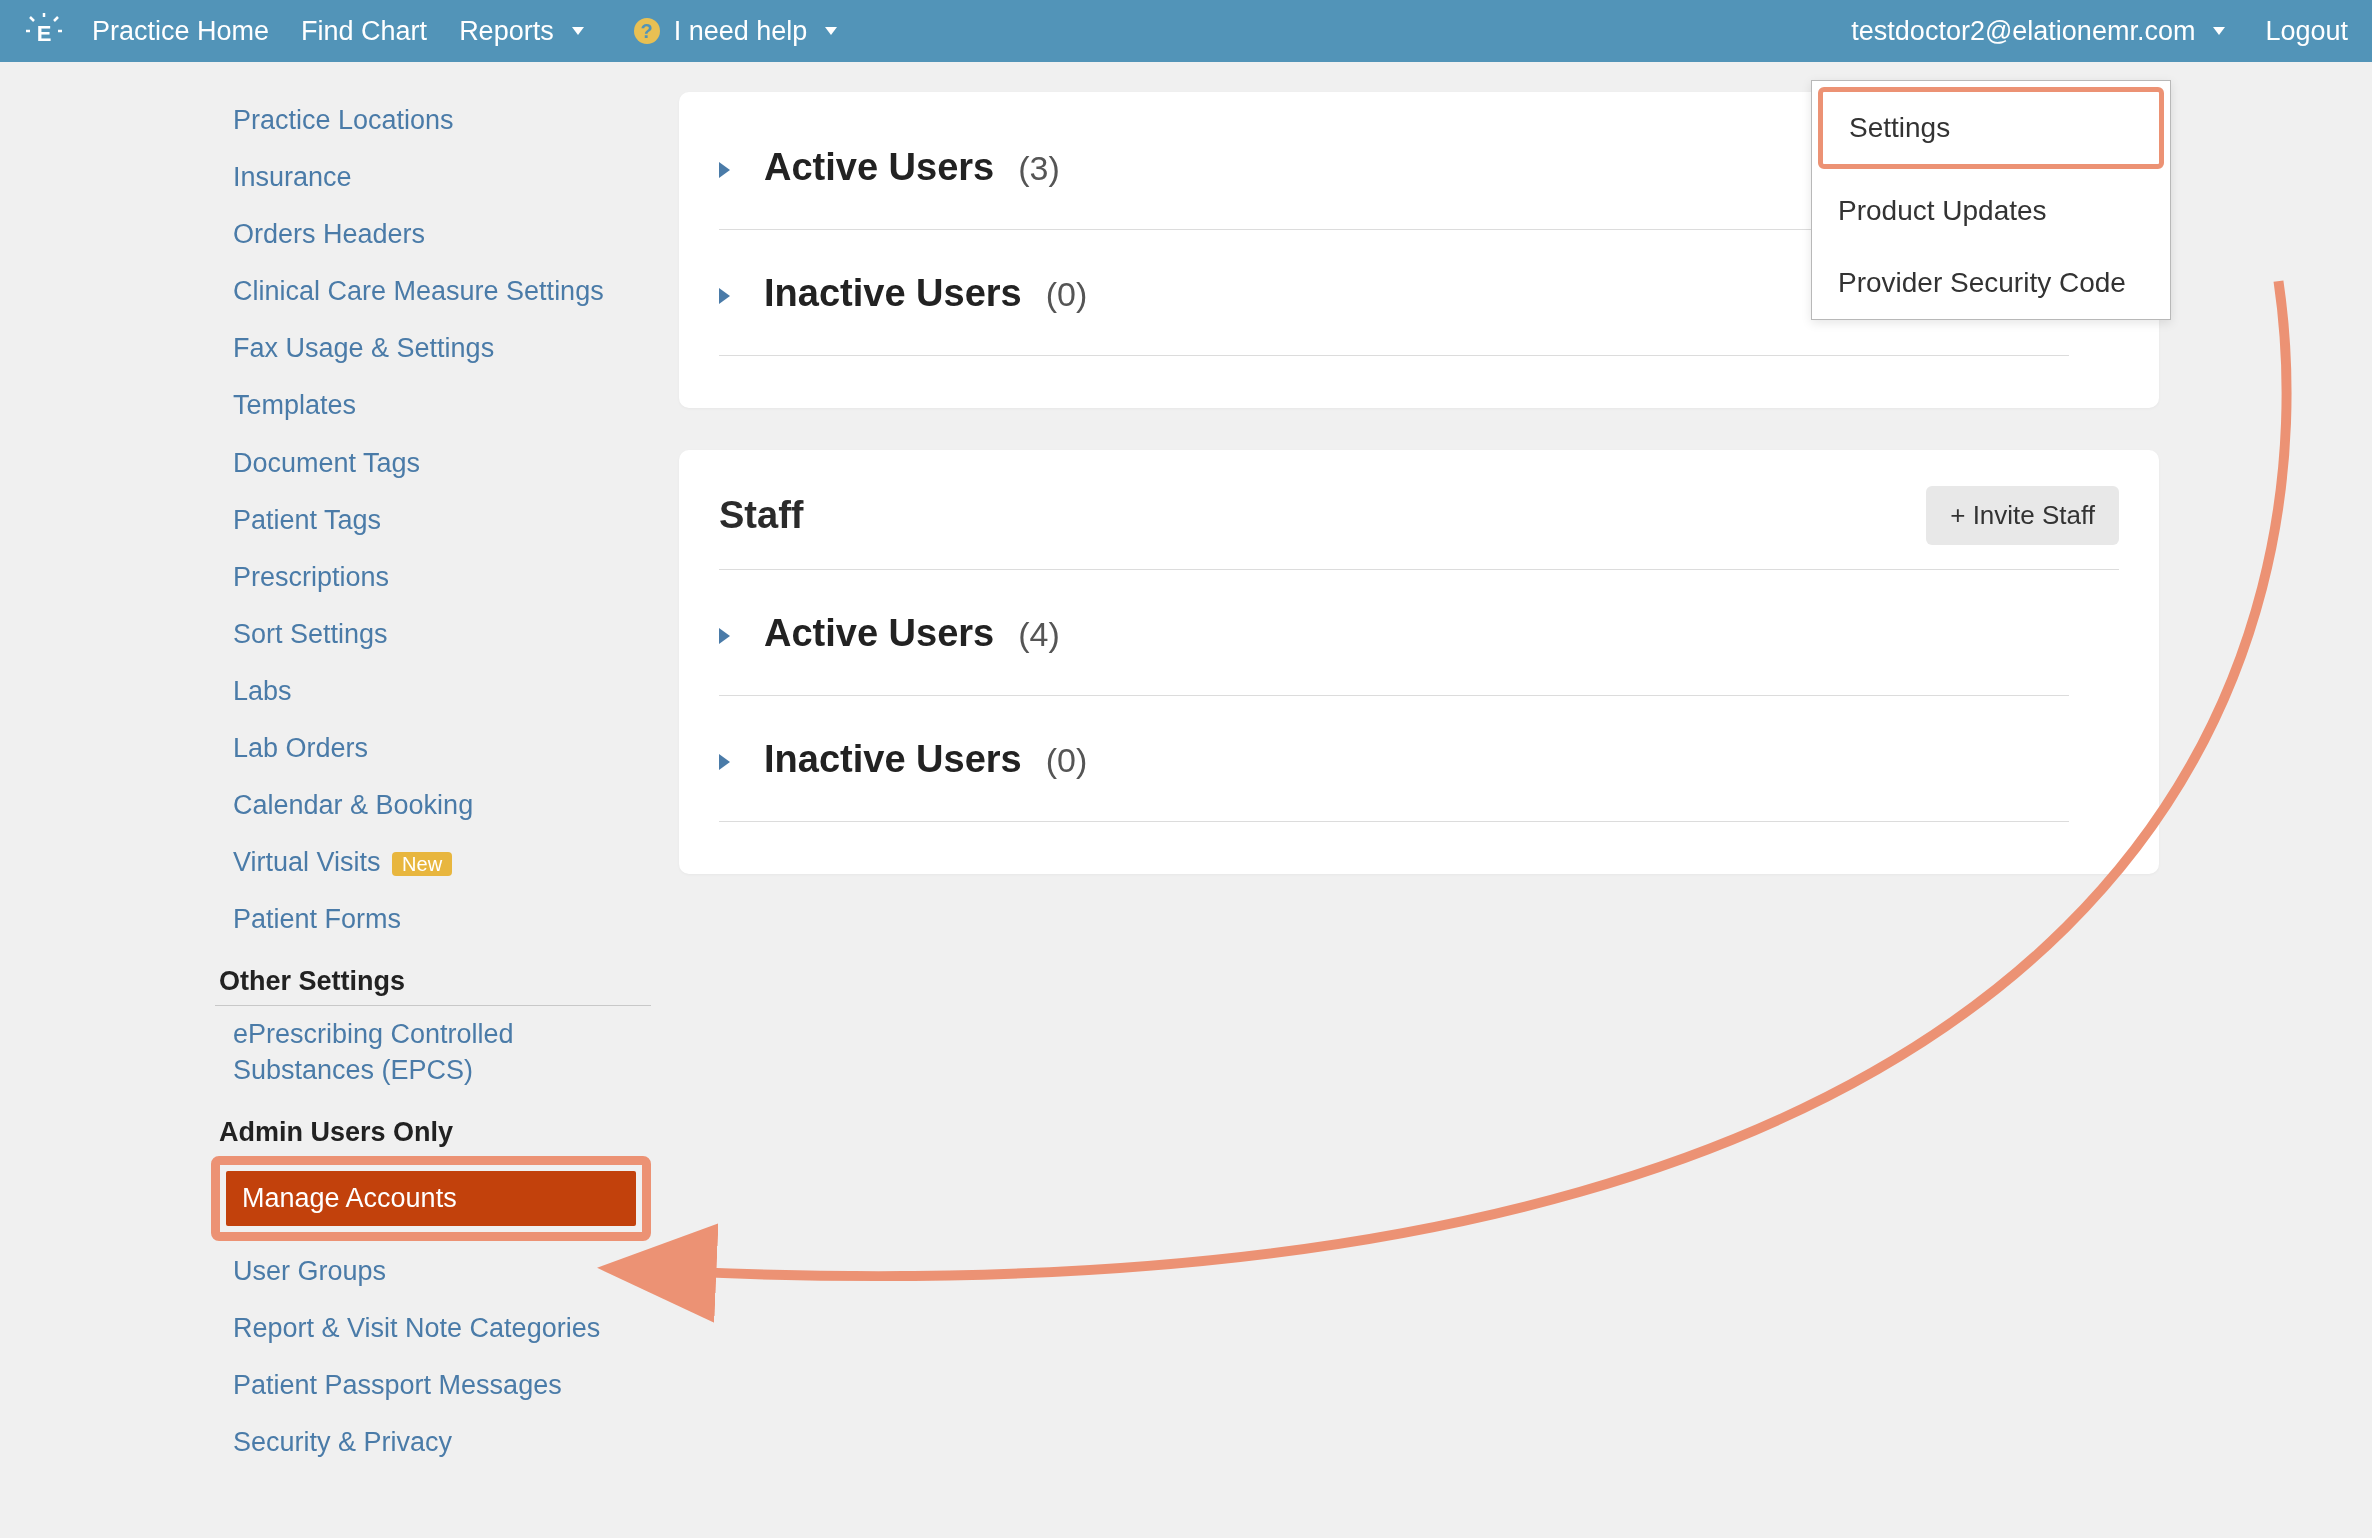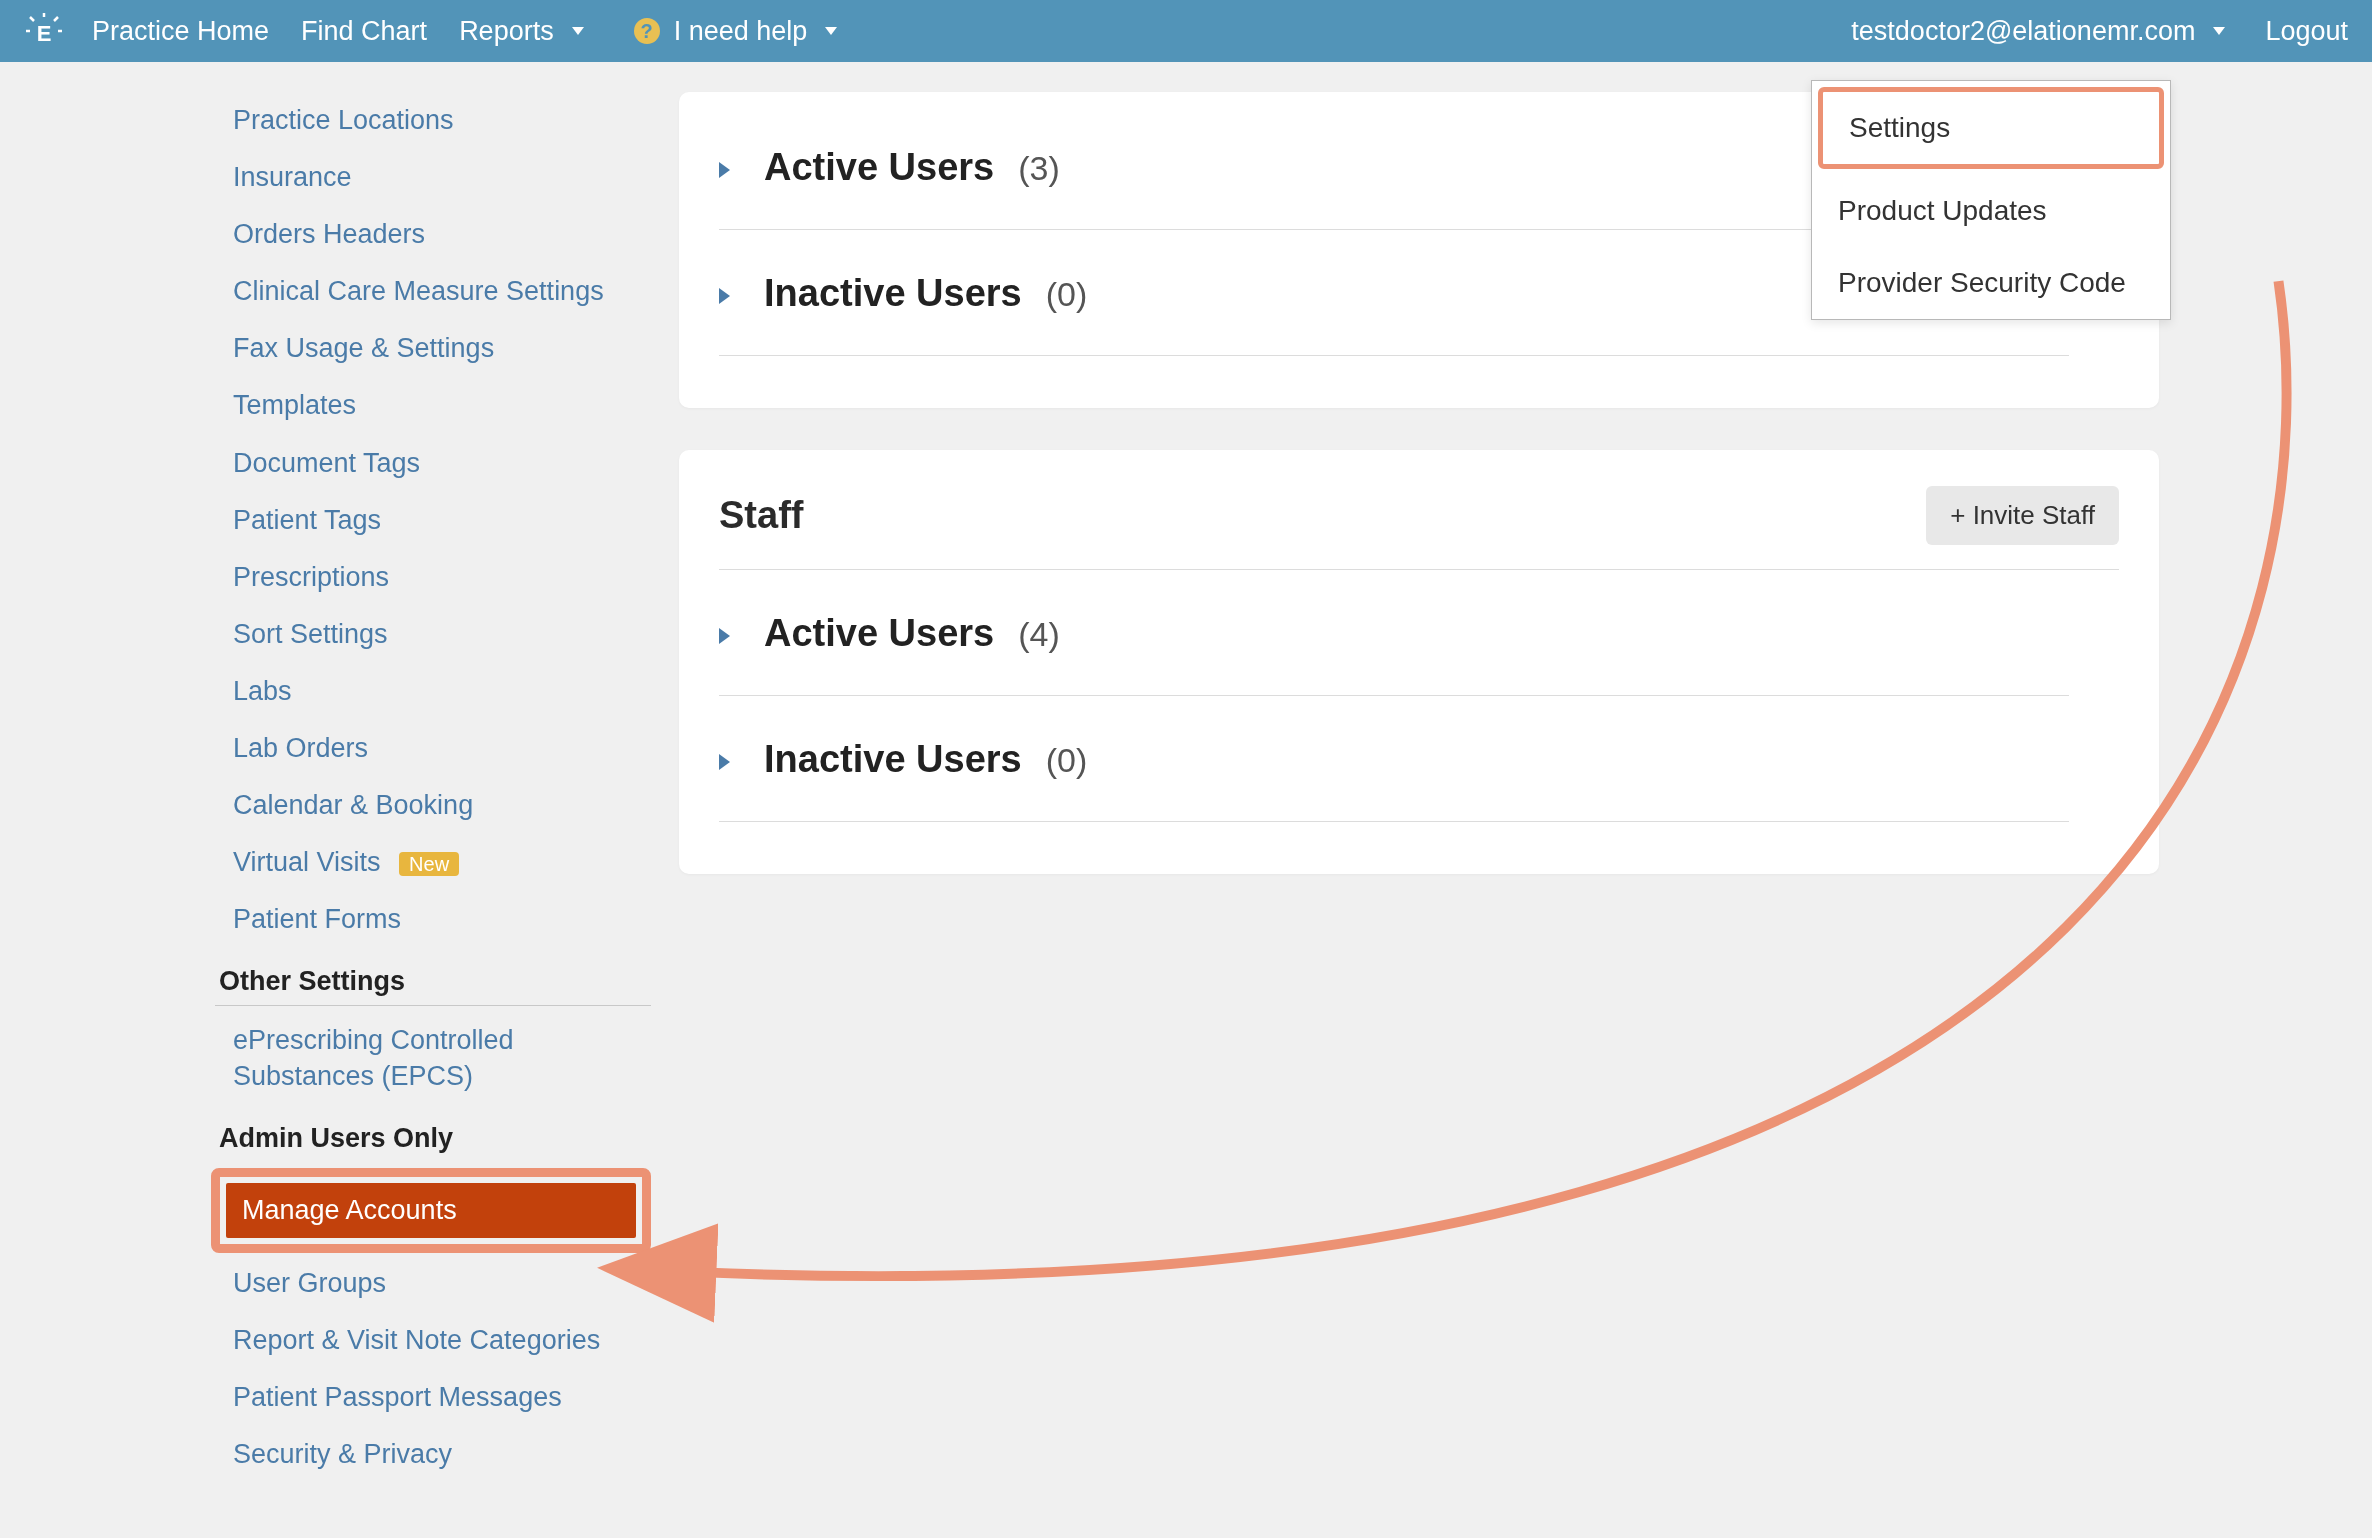--- a/index.html
+++ b/index.html
@@ -89,29 +89,28 @@
   color: #fff;
   font-weight: 500;
   border-radius: 2px;
 }
 .sidebar-heading {
   font-weight: 700;
   color: #222;
   font-size: 27px;
   padding: 18px 0 8px 4px;
   border-bottom: 1px solid #c8c8c8;
-  margin-bottom: 6px;
 }
 .new-badge {
   background: #e8b63e;
   color: #fff;
   padding: 1px 10px;
   border-radius: 4px;
   font-size: 20px;
-  margin-left: 11px;
+  margin-left: 4px;
   vertical-align: middle;
 }
 
 .main {
   padding-left: 22px;
   flex: 1;
 }
 .card {
   background: #fff;
   border-radius: 10px;

